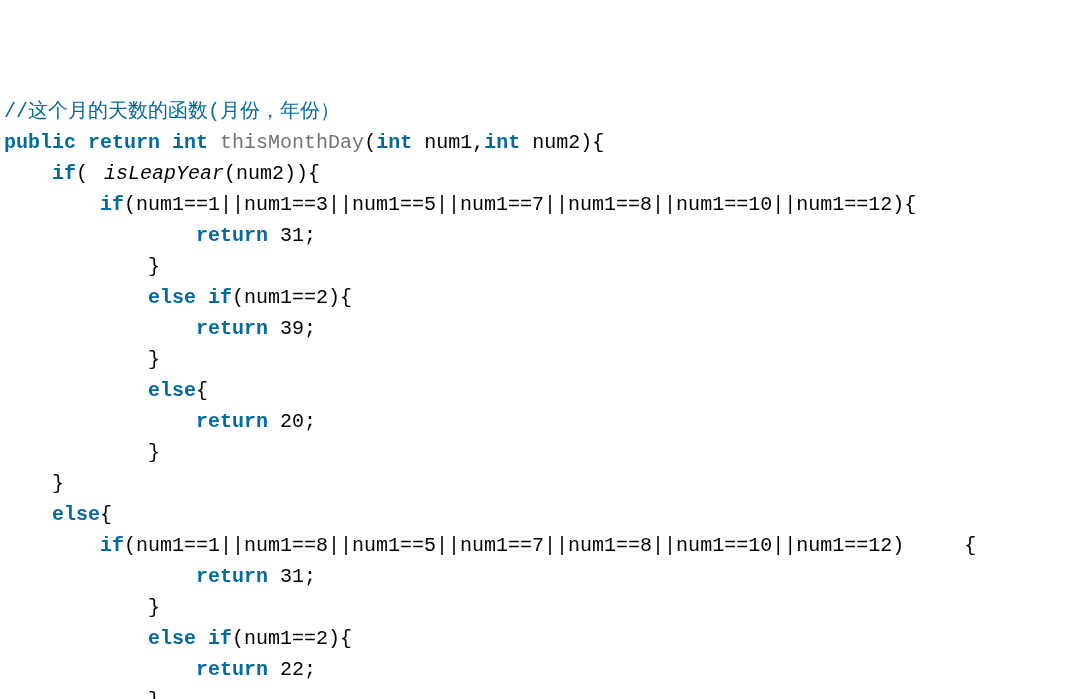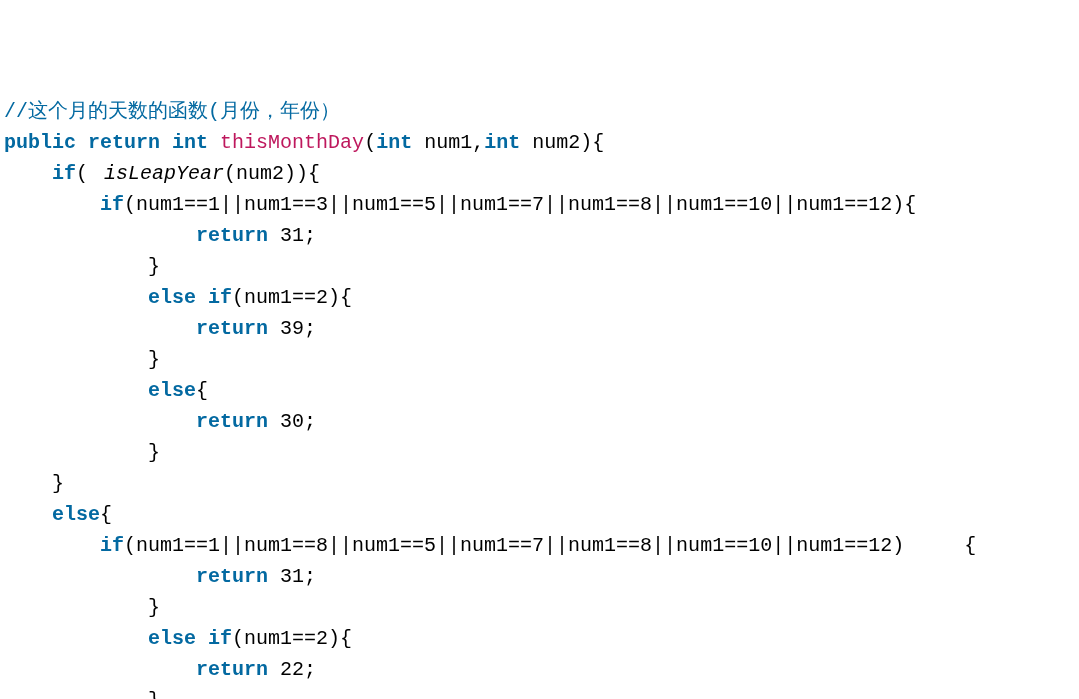--- a/index.html
+++ b/index.html
@@ -11,40 +11,40 @@
     line-height: 31px;
     white-space: pre;
     color: #000000;
     width: 1079px;
     box-sizing: border-box;
     overflow: hidden;
   }
   .comment { color: #0369a1; }
   .chinese { font-family: "SimSun", "Microsoft YaHei", sans-serif; }
   .keyword { color: #0369a1; font-weight: bold; }
-  .method { color: #be185d; }
+  .method { color: #737373; }
   .italic { font-style: italic; margin-left: 16px; }
   .plain { color: #000000; }
   .code-area { position: relative; }
 </style>
 </head>
 <body>
 
 <div class="code-area">
 <span class="comment"><span>//</span><span class="chinese">这个月的天数的函数</span><span>(</span><span class="chinese">月份，年份</span><span>）</span></span>
 <span class="keyword">public</span> <span class="keyword">return</span> <span class="keyword">int</span> <span class="method">thisMonthDay</span><span class="plain">(</span><span class="keyword">int</span><span class="plain"> num1,</span><span class="keyword">int</span><span class="plain"> num2){</span>
     <span class="keyword">if</span><span class="plain">(</span><span class="italic">isLeapYear</span><span class="plain">(num2)){</span>
         <span class="keyword">if</span><span class="plain">(num1==1||num1==3||num1==5||num1==7||num1==8||num1==10||num1==12){</span>
                 <span class="keyword">return</span><span class="plain"> </span><span class="plain">31</span><span class="plain">;</span>
             <span class="plain">}</span>
             <span class="keyword">else</span> <span class="keyword">if</span><span class="plain">(num1==2){</span>
                 <span class="keyword">return</span><span class="plain"> </span><span class="plain">39</span><span class="plain">;</span>
             <span class="plain">}</span>
             <span class="keyword">else</span><span class="plain">{</span>
-                <span class="keyword">return</span><span class="plain"> </span><span class="plain">30</span><span class="plain">;</span>
+                <span class="keyword">return</span><span class="plain"> </span><span class="plain">20</span><span class="plain">;</span>
             <span class="plain">}</span>
     <span class="plain">}</span>
     <span class="keyword">else</span><span class="plain">{</span>
         <span class="keyword">if</span><span class="plain">(num1==1||num1==8||num1==5||num1==7||num1==8||num1==10||num1==12)</span>     <span class="plain">{</span>
                 <span class="keyword">return</span><span class="plain"> </span><span class="plain">31</span><span class="plain">;</span>
             <span class="plain">}</span>
             <span class="keyword">else</span> <span class="keyword">if</span><span class="plain">(num1==2){</span>
                 <span class="keyword">return</span><span class="plain"> </span><span class="plain">22</span><span class="plain">;</span>
             <span class="plain">}</span>
             

